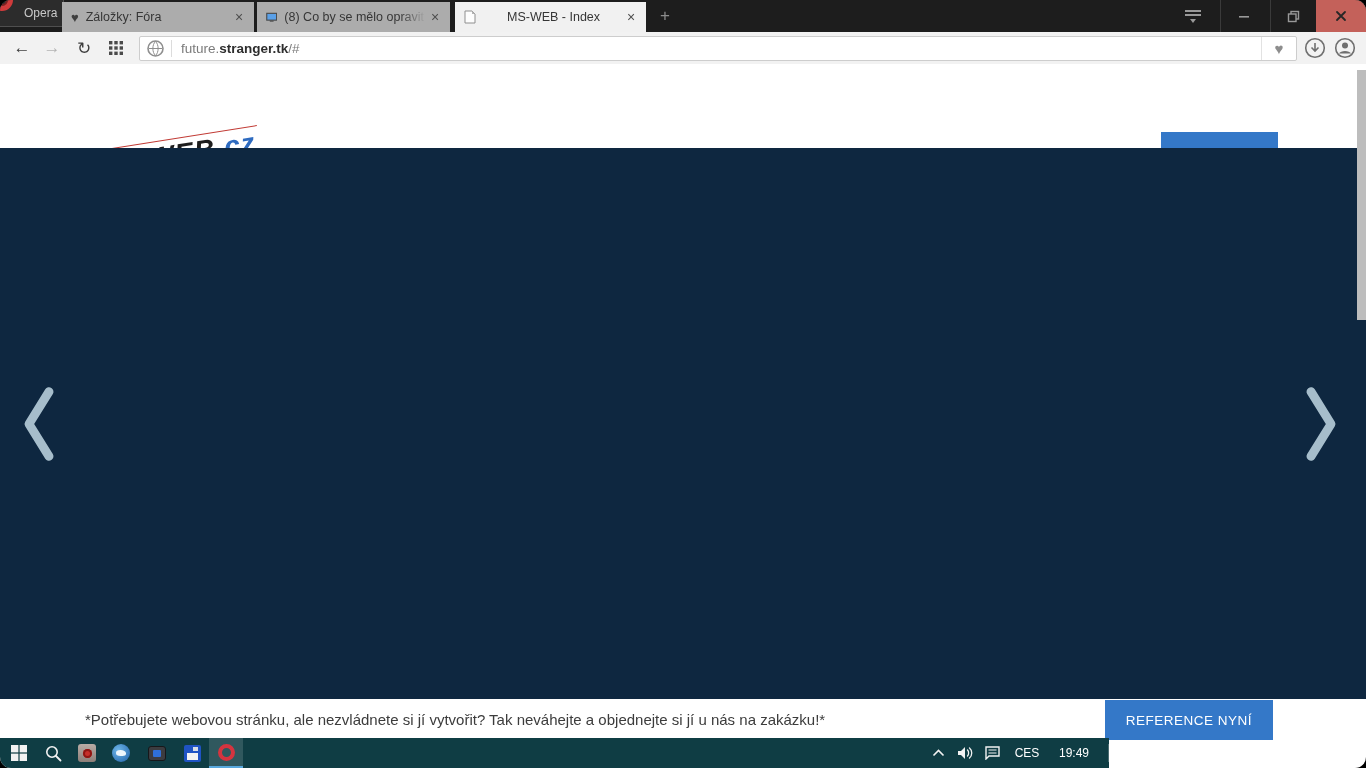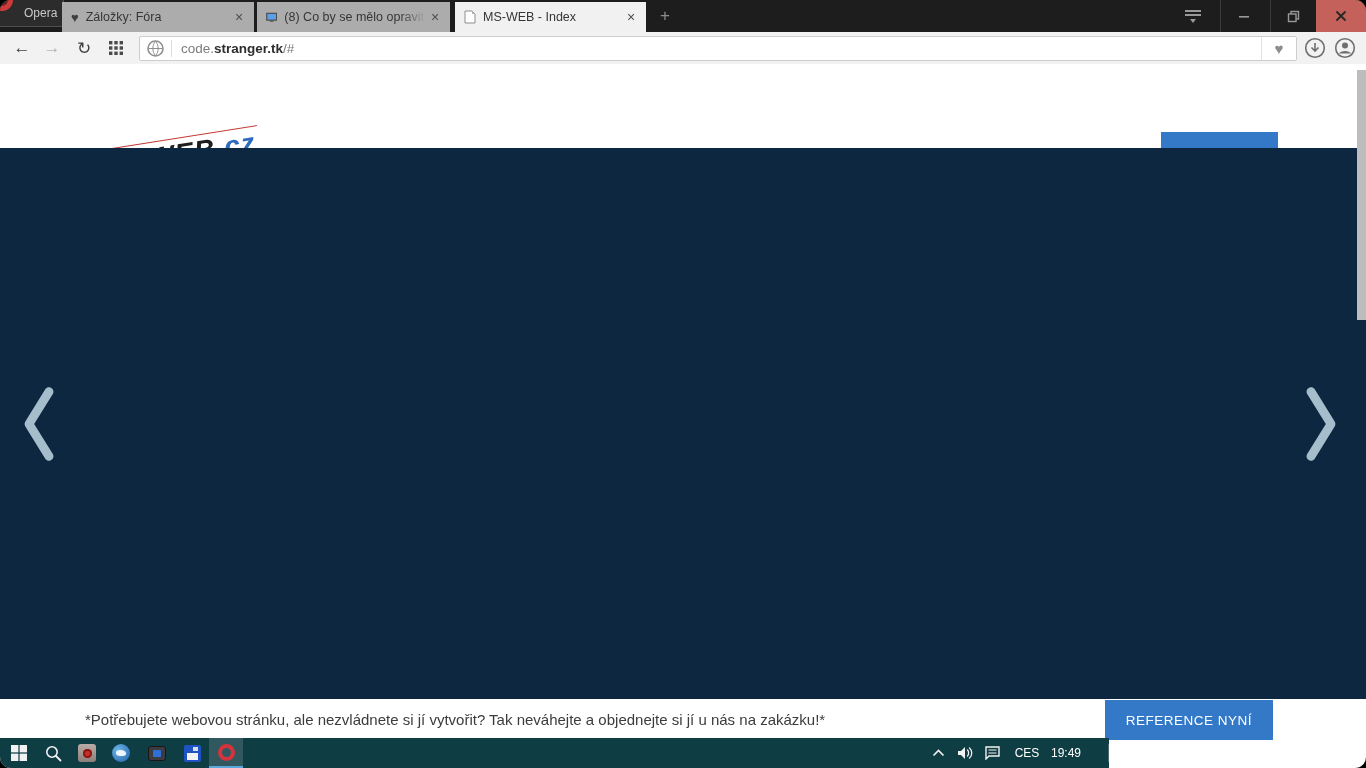--- a/index.html
+++ b/index.html
@@ -124,21 +124,21 @@
     <div class="tab" style="left:257px; width:193px;">
       <svg width="15" height="13" viewBox="0 0 15 13">
         <rect x="1" y="1" width="13" height="9" fill="#5aa0e8" stroke="#4a4a4a" stroke-width="1.5"></rect>
         <rect x="5" y="10.5" width="5" height="1.5" fill="#4a4a4a"></rect>
       </svg>
       <span class="tab-title">(8) Co by se mělo opravit</span>
       <span class="tab-fade"></span>
       <span class="tab-close">×</span>
     </div>
 
-    <div class="tab active" style="left:455px; width:191px;">
+    <div class="tab active" style="left:455px; width:191px;gap:24px;">
       <svg width="12" height="14" viewBox="0 0 12 14">
         <path d="M1 1 h7 l3 3 v9 h-10 z" fill="#fdfdfd" stroke="#8f8f8f"></path>
         <path d="M8 1 v3 h3 z" fill="#b5b5b5"></path>
       </svg>
       <span class="tab-title">MS-WEB - Index</span>
       <span class="tab-close">×</span>
     </div>
 
     <div class="newtab-btn">+</div>
 
@@ -194,21 +194,21 @@
     </div>
 
     <div class="urlbar">
       <span class="url-badge">
         <svg width="17" height="17" viewBox="0 0 17 17">
           <circle cx="8.5" cy="8.5" r="7.5" fill="none" stroke="#8f8f8f" stroke-width="1.6"></circle>
           <path d="M2 8.5 h13 M8.5 1.5 c-3.5 3 -3.5 11 0 14 M8.5 1.5 c3.5 3 3.5 11 0 14" fill="none" stroke="#8f8f8f" stroke-width="1"></path>
         </svg>
       </span>
       <span class="url-divider"></span>
-      <span class="url-text"><span>code.</span><span class="url-domain">stranger.tk</span><span>/#</span></span>
+      <span class="url-text"><span>future.</span><span class="url-domain">stranger.tk</span><span>/#</span></span>
       <span class="url-heart">
         <span>♥</span>
       </span>
     </div>
 
     <div class="tb-right" id="dl-btn">
       <svg width="22" height="22" viewBox="0 0 22 22">
         <circle cx="11" cy="11" r="9.3" fill="none" stroke="#6f6f6f" stroke-width="1.6"></circle>
         <path d="M11 6 v7 M7.5 10.5 L11 14 l3.5 -3.5" fill="none" stroke="#6f6f6f" stroke-width="1.6"></path>
       </svg>
@@ -309,17 +309,17 @@
         <path d="M10.5 4 c1.5 1.5 1.5 4.5 0 6 M12.5 2 c3 2.5 3 7.5 0 10" fill="none" stroke="#f2f2f2" stroke-width="1.3" stroke-linecap="round"></path>
       </svg>
     </div>
     <div class="tray-item" style="right:104px; width:26px;">
       <svg width="15" height="14" viewBox="0 0 15 14">
         <path d="M1 1 h13 v9 h-10 l-3 3 z" fill="none" stroke="#f2f2f2" stroke-width="1.4"></path>
         <path d="M3.5 4 h8 M3.5 7 h8" stroke="#f2f2f2" stroke-width="1.2"></path>
       </svg>
     </div>
     <div class="tray-item" style="right:62px; width:40px;">CES</div>
-    <div class="tray-item" style="right:20px; width:46px;">19:49</div>
+    <div class="tray-item" style="right:12px; width:46px;">19:49</div>
     <div class="show-desktop"></div>
   </div>
 
 </div>
 
 </body></html>

